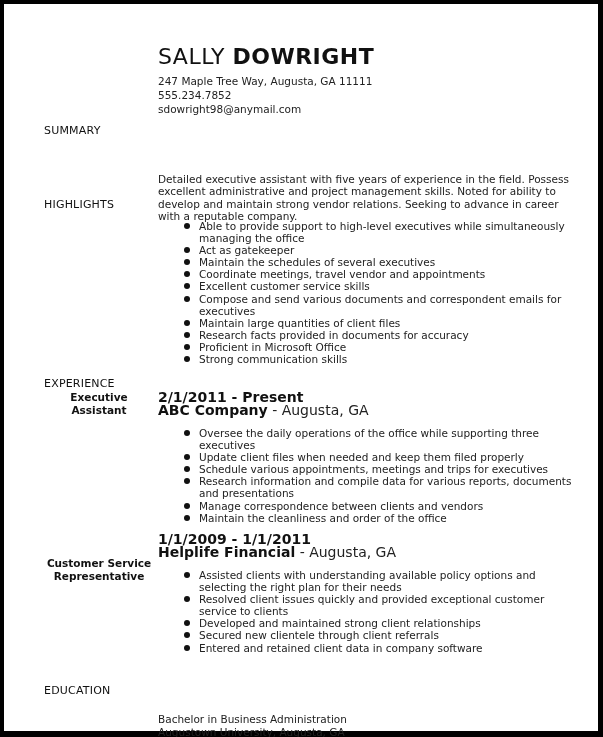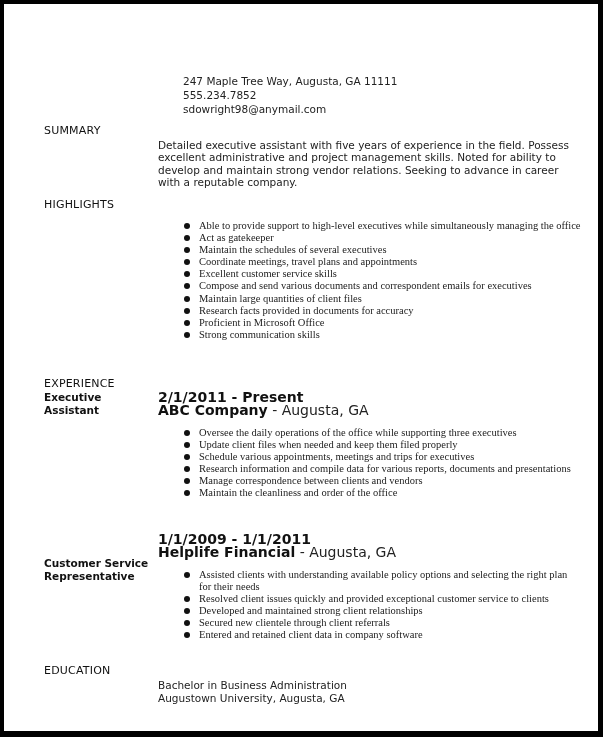--- a/index.html
+++ b/index.html
@@ -27,95 +27,97 @@
       white-space: nowrap;
       font-weight: normal;
     }
     .name .last { font-weight: bold; }
     .contact {
       left: 154px; top: 70px;
       font-size: 10.5px;
       line-height: 14px;
       color: #222;
     }
-    .contact div { white-space: nowrap; margin-left: 25px; }
+    .contact div { white-space: nowrap; }
     .section-heading {
       left: 40px;
       font-size: 11px;
       font-weight: normal;
       color: #111;
       letter-spacing: 0.2px;
     }
     .para {
       left: 154px;
       width: 420px;
       font-size: 10.5px;
       line-height: 12.4px;
       color: #222;
+      margin-top: 34px;
     }
     .bullets {
       left: 178px;
       width: 400px;
       margin: 0; padding: 0;
       list-style: none;
       font-size: 10.5px;
       line-height: 12.1px;
       color: #222;
     }
     .bullets li {
       position: relative;
       padding-left: 17px;
-      font-family: Liberation Serif, serif;
     }
     .bullets li::before {
       content: "";
       position: absolute;
       left: 2px; top: 3px;
       width: 6px; height: 6px;
       border-radius: 50%;
       background: #111;
     }
     .job-title {
       left: 40px;
       font-size: 10.5px;
       font-weight: bold;
       line-height: 12.5px;
       color: #111;
       width: 110px;
+      text-align: center;
     }
     .job-meta {
       left: 154px;
       font-size: 14px;
       line-height: 12.5px;
       color: #222;
       white-space: nowrap;
     }
     .job-meta .b { font-weight: bold; color: #111; }
   </style>
 </head>
 <body>
 
 <div class="page">
 
+  <div class="abs name"><span>SALLY</span> <span class="last">DOWRIGHT</span></div>
 
   <div class="abs contact">
     <div>247 Maple Tree Way, Augusta, GA 11111</div>
     <div>555.234.7852</div>
     <div>sdowright98@anymail.com</div>
   </div>
 
   <div class="abs section-heading" style="top:120px;">SUMMARY</div>
   <div class="abs para" style="top:135px;">Detailed executive assistant with five years of experience in the field. Possess excellent administrative and project management skills. Noted for ability to develop and maintain strong vendor relations. Seeking to advance in career with a reputable company.</div>
 
   <div class="abs section-heading" style="top:194px;">HIGHLIGHTS</div>
   <ul class="abs bullets" style="top:216px;">
     <li>Able to provide support to high-level executives while simultaneously managing the office</li>
     <li>Act as gatekeeper</li>
     <li>Maintain the schedules of several executives</li>
-    <li>Coordinate meetings, travel plans and appointments</li>
+    <li>Coordinate meetings, travel vendor and appointments</li>
     <li>Excellent customer service skills</li>
     <li>Compose and send various documents and correspondent emails for executives</li>
     <li>Maintain large quantities of client files</li>
     <li>Research facts provided in documents for accuracy</li>
     <li>Proficient in Microsoft Office</li>
     <li>Strong communication skills</li>
   </ul>
 
   <div class="abs section-heading" style="top:373px;">EXPERIENCE</div>
 
@@ -139,19 +141,19 @@
     <div><span class="b">Helplife Financial</span><span> - Augusta, GA</span></div>
   </div>
   <ul class="abs bullets" style="top:565px;">
     <li>Assisted clients with understanding available policy options and selecting the right plan for their needs</li>
     <li>Resolved client issues quickly and provided exceptional customer service to clients</li>
     <li>Developed and maintained strong client relationships</li>
     <li>Secured new clientele through client referrals</li>
     <li>Entered and retained client data in company software</li>
   </ul>
 
-  <div class="abs section-heading" style="top:660px;">EDUCATION</div>
+  <div class="abs section-heading" style="top:680px;">EDUCATION</div>
   <div class="abs para" style="top:675px; line-height:13px;">
     <div>Bachelor in Business Administration</div>
     <div>Augustown University, Augusta, GA</div>
   </div>
 
 </div>
 
 </body></html>

